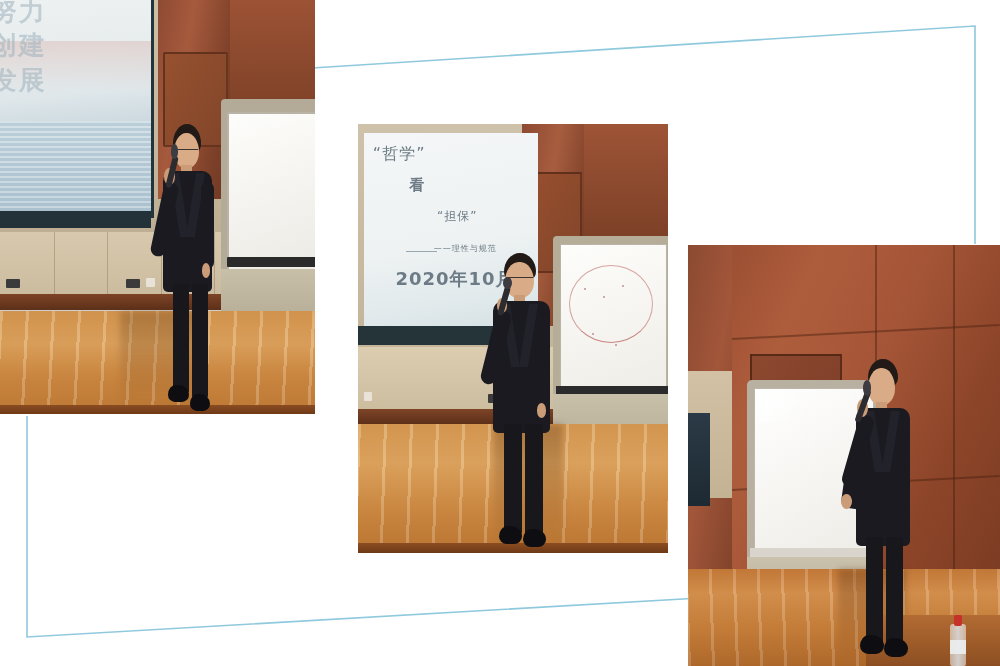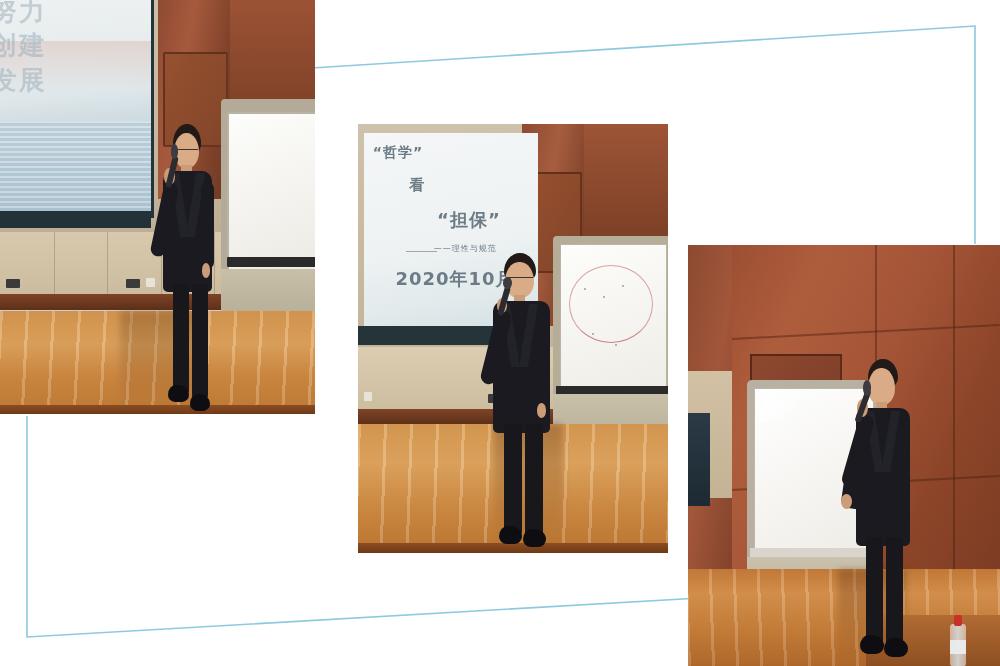--- a/index.html
+++ b/index.html
@@ -106,23 +106,23 @@
   .p2-wood:after{content:"";position:absolute;left:10%;top:24%;width:80%;height:48%;
      border:2px solid rgba(66,30,16,.55);background:linear-gradient(120deg,#974f2e,#82452a);}
   .p2-wood2{position:absolute;left:73%;top:0;width:27%;height:26%;
      background:linear-gradient(180deg,#9e5436,#7d4127);}
   .p2-screen{position:absolute;left:2%;top:2%;width:56%;height:46%;
      background:linear-gradient(170deg,#f4f6f7 0%,#eef2f3 55%,#e2eaec 80%,#d3e0e4 100%);}
   .p2-screen-bar{position:absolute;left:0;top:47%;width:60%;height:4.5%;background:#253439;}
   .p2-slide{position:absolute;inset:0;}
   .p2-slide span{position:absolute;color:#6c7b85;font-family:"DejaVu Sans",sans-serif;
      white-space:nowrap;letter-spacing:1px;}
-  .s-ln1{left:5%;top:6%;font-size:14px;font-weight:700;text-align:center;}
+  .s-ln1{left:5%;top:6%;font-size:16px;font-weight:400;text-align:center;}
   .s-ln2{left:26%;top:22%;font-size:15px;font-weight:700;}
-  .s-ln3{left:42%;top:38%;font-size:18px;font-weight:700;}
+  .s-ln3{left:42%;top:38%;font-size:12px;font-weight:400;}
   .s-ln4{left:40%;top:56%;font-size:8px;color:#93a3ab;}
   .s-ln5{left:18%;top:68%;font-size:18px;font-weight:700;color:#5d6d78;}
   .s-rule{position:absolute;left:24%;top:60%;width:18%;height:1px;background:#9aa9b1;}
   .p2-cabinet{position:absolute;left:0;top:52%;width:100%;height:15%;
      background:linear-gradient(180deg,#dccdb1,#cdbd9f);}
   .p2-skirt{position:absolute;left:0;top:66.5%;width:100%;height:3.5%;
      background:linear-gradient(180deg,#7e4427,#5d3019);}
   .p2-floor{position:absolute;left:0;top:70%;width:100%;height:30%;
      background:
        repeating-linear-gradient(92deg,rgba(255,255,255,.18) 0 3px,rgba(150,80,30,.10) 3px 26px),

